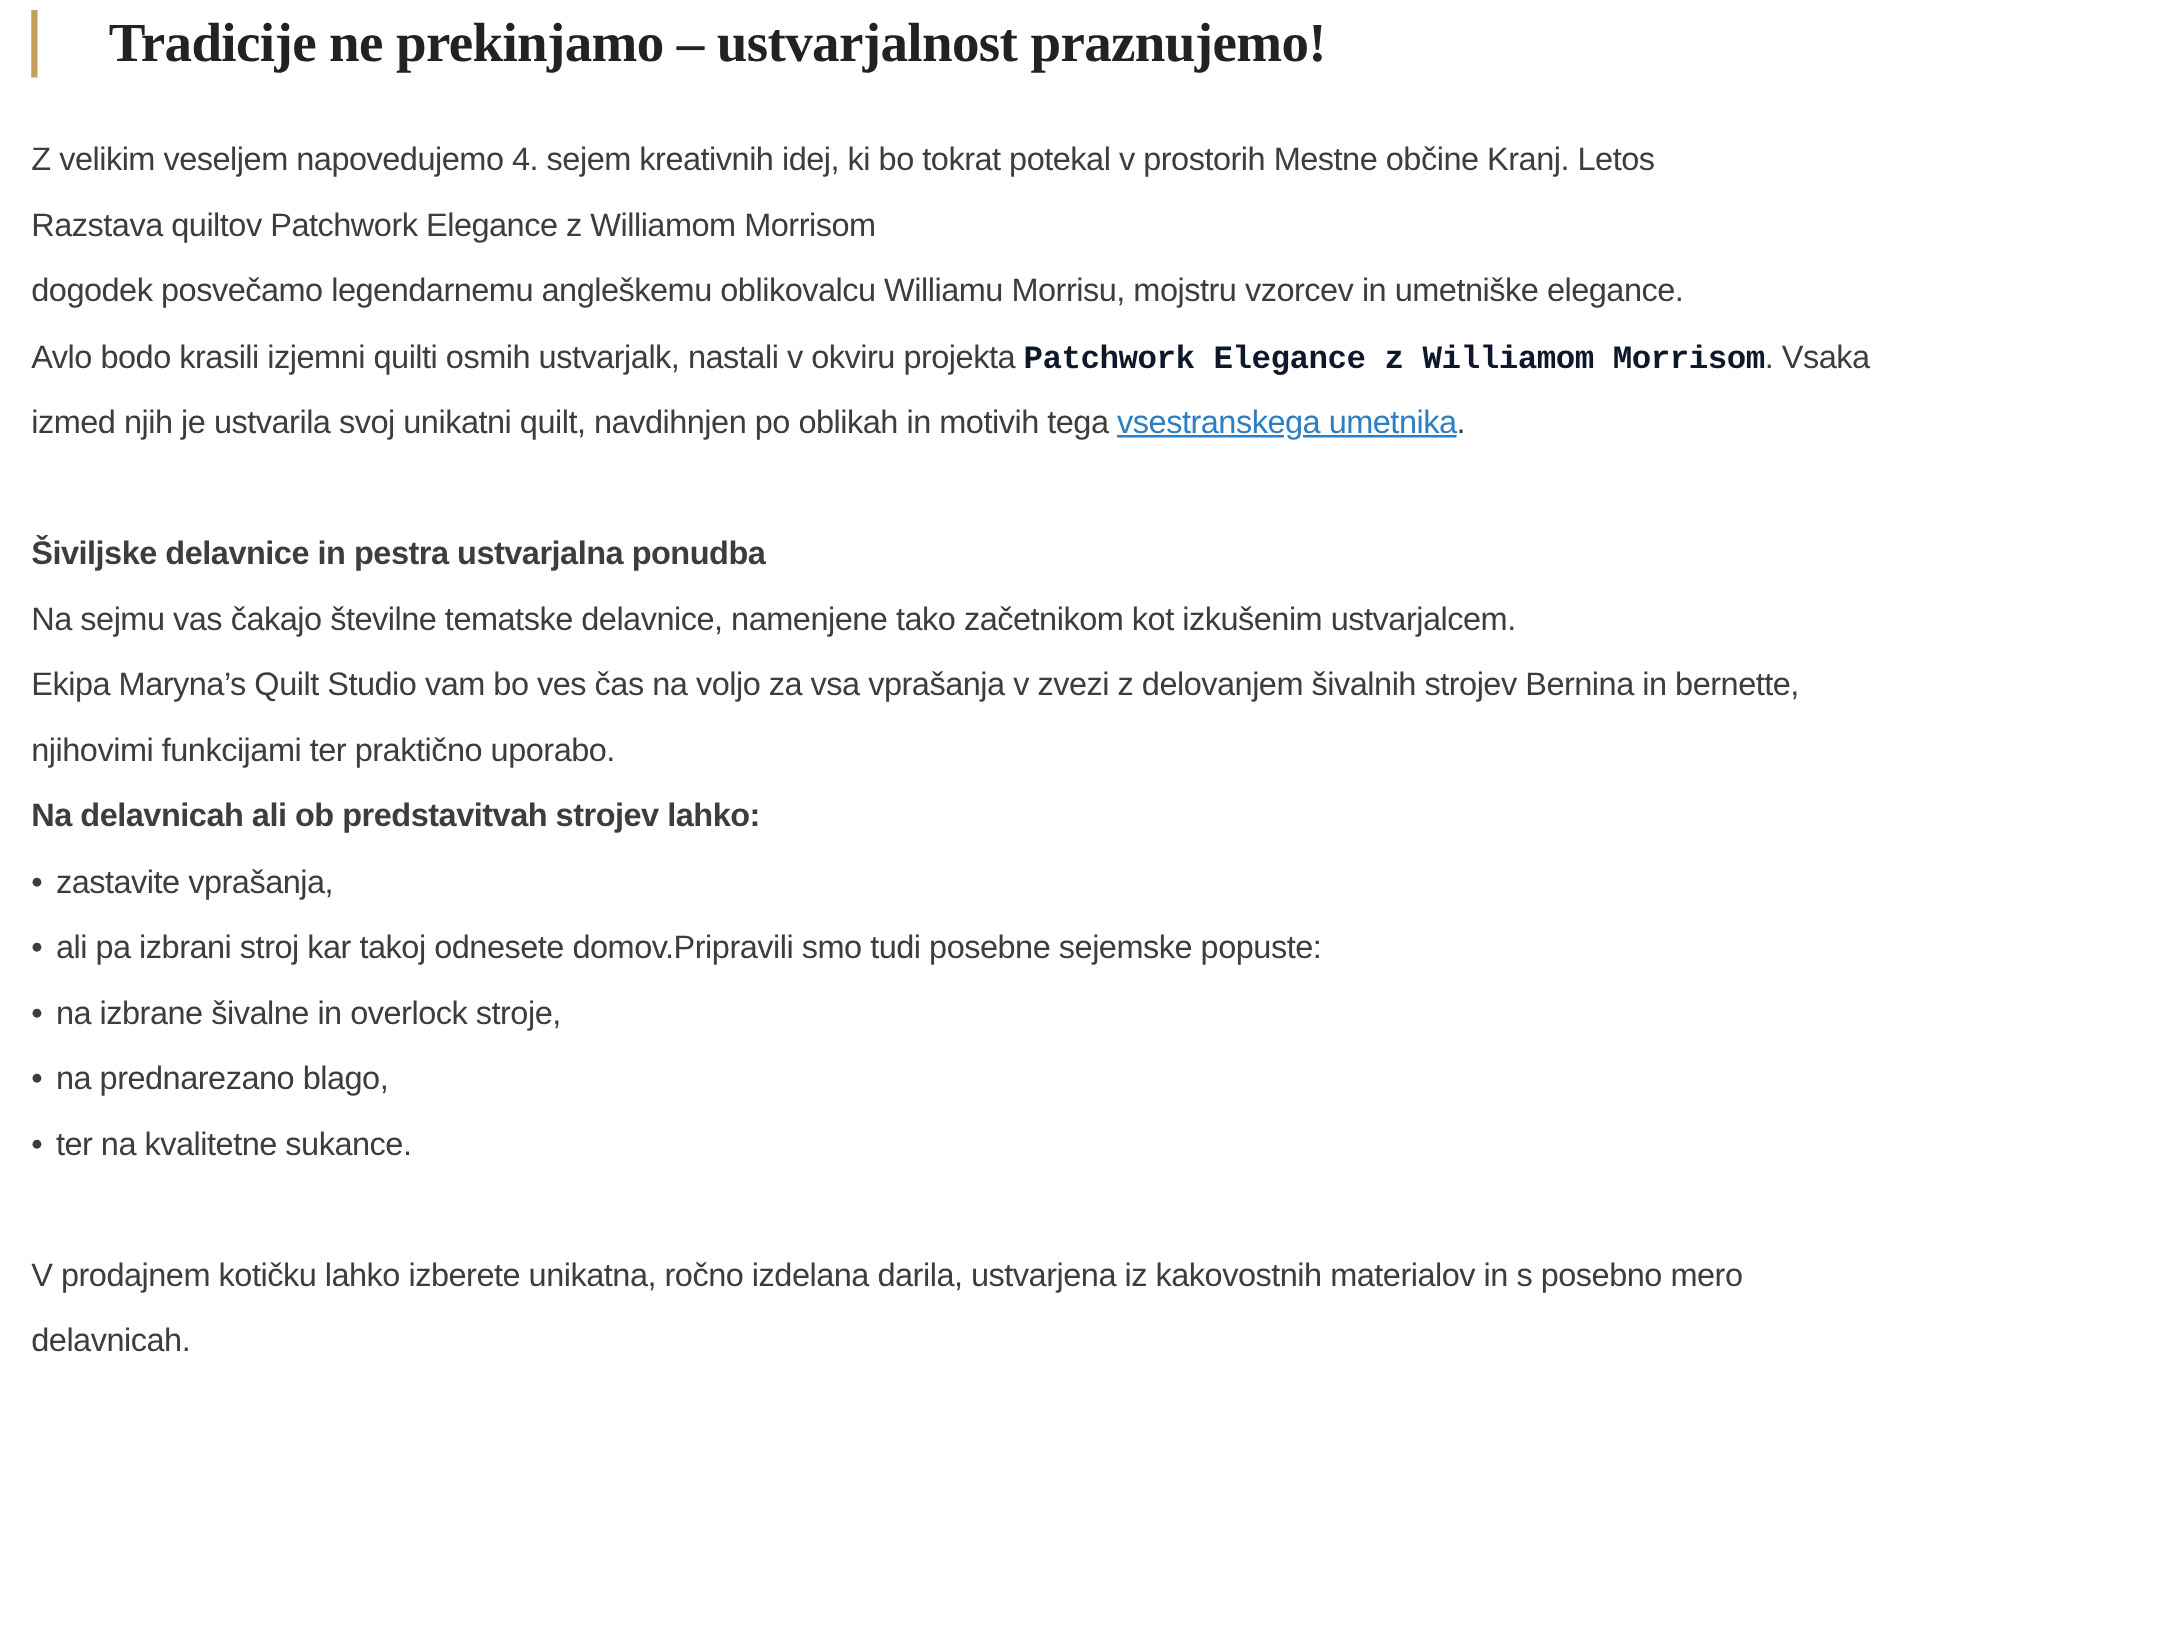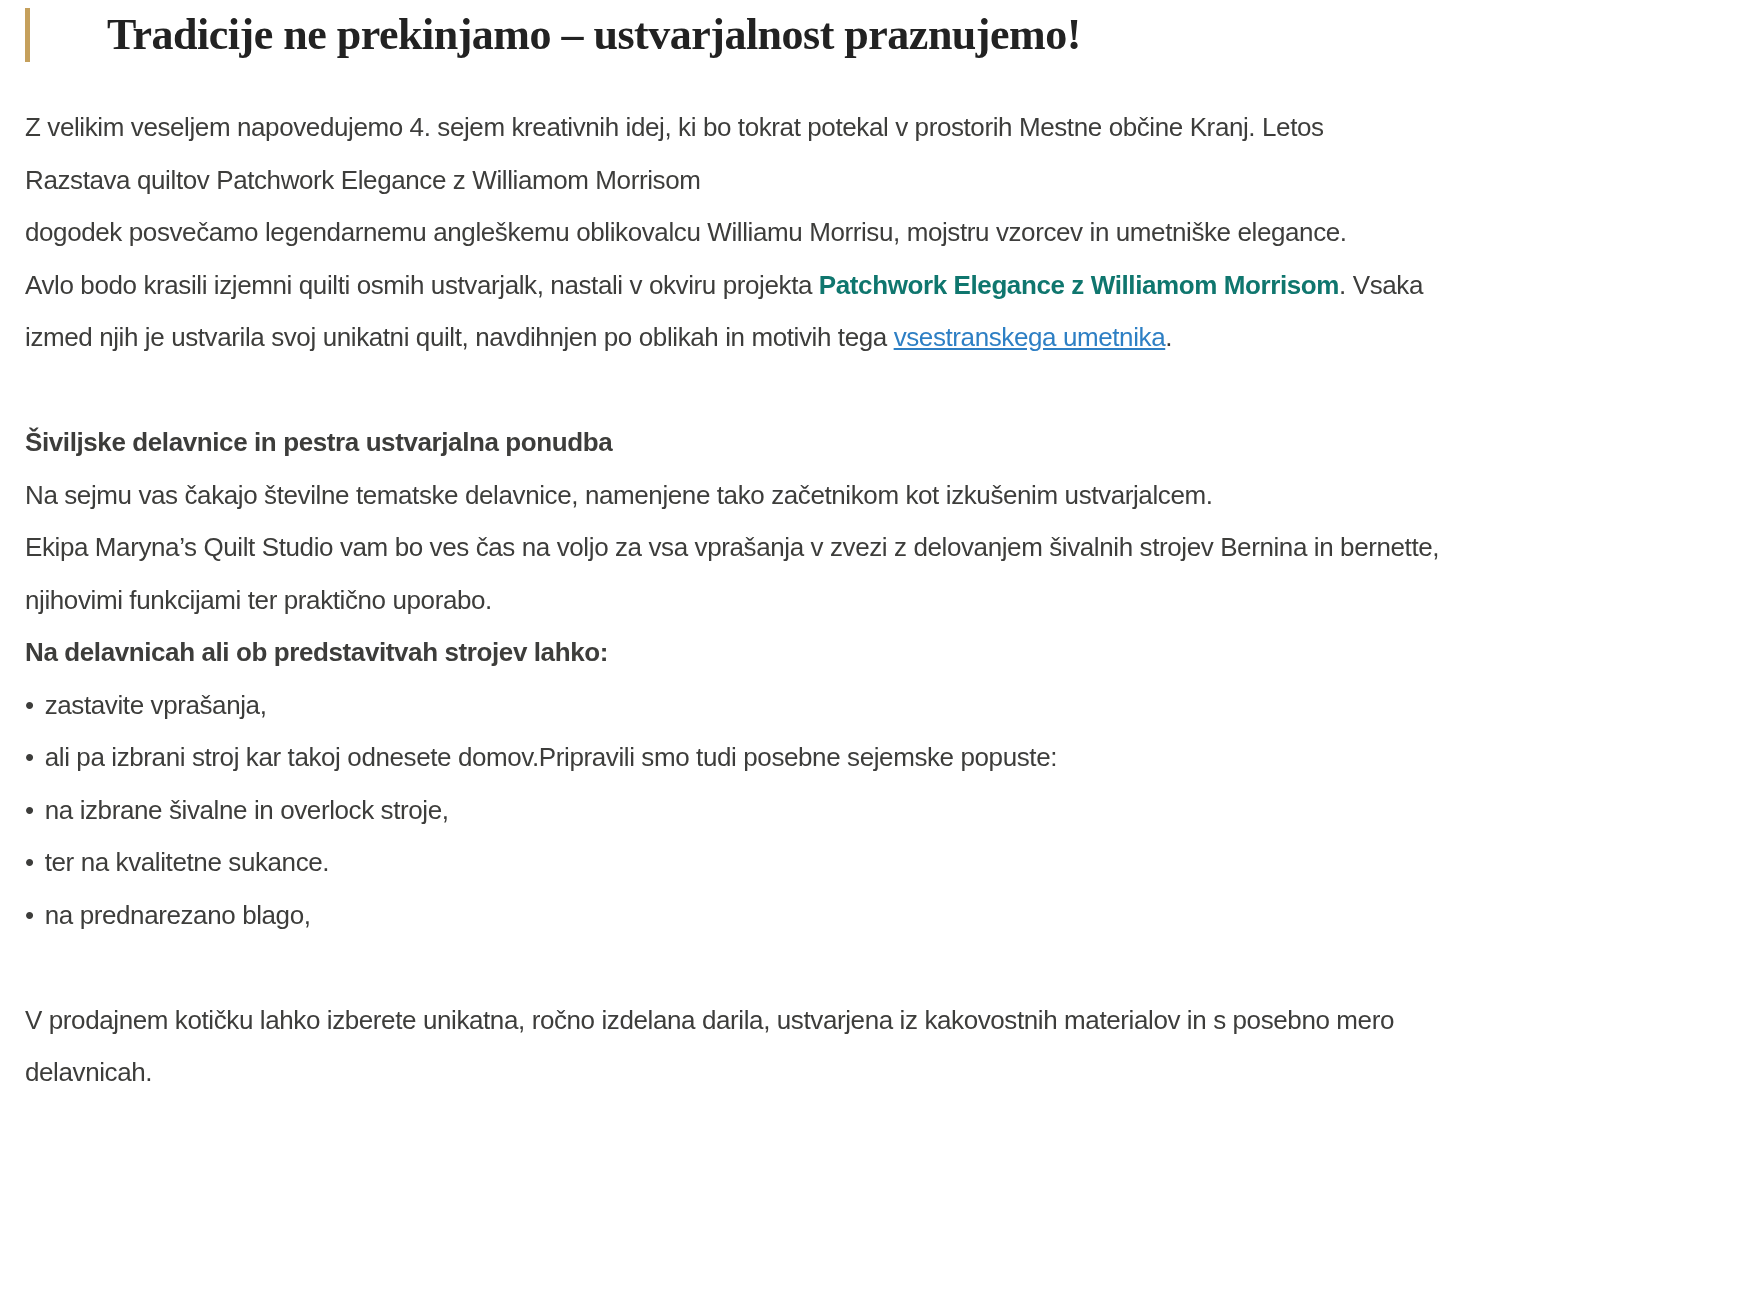--- a/index.html
+++ b/index.html
@@ -12,21 +12,21 @@
     min-height: 1308px;
     font-family: "Liberation Sans", sans-serif;
     -webkit-font-smoothing: antialiased;
   }
   .article {
     padding: 8px 25px 40px 25px;
   }
   .page-title {
     margin: 0;
     border-left: 5px solid #c5a05c;
-    padding-left: 77px;
+    padding-left: 57px;
     font-family: "Liberation Serif", serif;
     font-weight: bold;
     font-size: 44px;
     line-height: 54px;
     letter-spacing: -0.5px;
     color: #222222;
   }
   .content {
     margin-top: 39px;
     font-size: 26px;
@@ -41,24 +41,25 @@
   .spacer-line {
     height: 52.5px;
   }
   .seg-bold {
     font-weight: bold;
   }
   .bullet-marker {
     margin-right: 11px;
   }
   a.link-bold {
-    color: #0f766e;
+    color: #0f172a;
     font-weight: bold;
     text-decoration: none;
     cursor: pointer;
+    font-family: Liberation Mono, monospace;
   }
   a.link-underline {
     color: #2d7fc4;
     text-decoration: underline;
     cursor: pointer;
   }
 </style>
 </head>
 <body>
 
@@ -72,19 +73,19 @@
       <div class="text-line"><span class="seg-normal">izmed njih je ustvarila svoj unikatni quilt, navdihnjen po oblikah in motivih tega </span><a class="link-underline" href="#">vsestranskega umetnika</a><span class="seg-normal">.</span></div>
       <div class="spacer-line"></div>
       <div class="text-line"><span class="seg-bold">Šiviljske delavnice in pestra ustvarjalna ponudba</span></div>
       <div class="text-line"><span class="seg-normal">Na sejmu vas čakajo številne tematske delavnice, namenjene tako začetnikom kot izkušenim ustvarjalcem.</span></div>
       <div class="text-line"><span class="seg-normal">Ekipa Maryna’s Quilt Studio vam bo ves čas na voljo za vsa vprašanja v zvezi z delovanjem šivalnih strojev Bernina in bernette,</span></div>
       <div class="text-line"><span class="seg-normal">njihovimi funkcijami ter praktično uporabo.</span></div>
       <div class="text-line"><span class="seg-bold">Na delavnicah ali ob predstavitvah strojev lahko:</span></div>
       <div class="text-line"><span class="bullet-marker">•</span><span class="seg-normal">zastavite vprašanja,</span></div>
       <div class="text-line"><span class="bullet-marker">•</span><span class="seg-normal">ali pa izbrani stroj kar takoj odnesete domov.Pripravili smo tudi posebne sejemske popuste:</span></div>
       <div class="text-line"><span class="bullet-marker">•</span><span class="seg-normal">na izbrane šivalne in overlock stroje,</span></div>
+      <div class="text-line"><span class="bullet-marker">•</span><span class="seg-normal">na prednarezano blago,</span></div>
       <div class="text-line"><span class="bullet-marker">•</span><span class="seg-normal">ter na kvalitetne sukance.</span></div>
-      <div class="text-line"><span class="bullet-marker">•</span><span class="seg-normal">na prednarezano blago,</span></div>
       <div class="spacer-line"></div>
       <div class="text-line"><span class="seg-normal">V prodajnem kotičku lahko izberete unikatna, ročno izdelana darila, ustvarjena iz kakovostnih materialov in s posebno mero</span></div>
       <div class="text-line"><span class="seg-normal">delavnicah.</span></div>
     </div>
 </div>
 
 </body></html>

